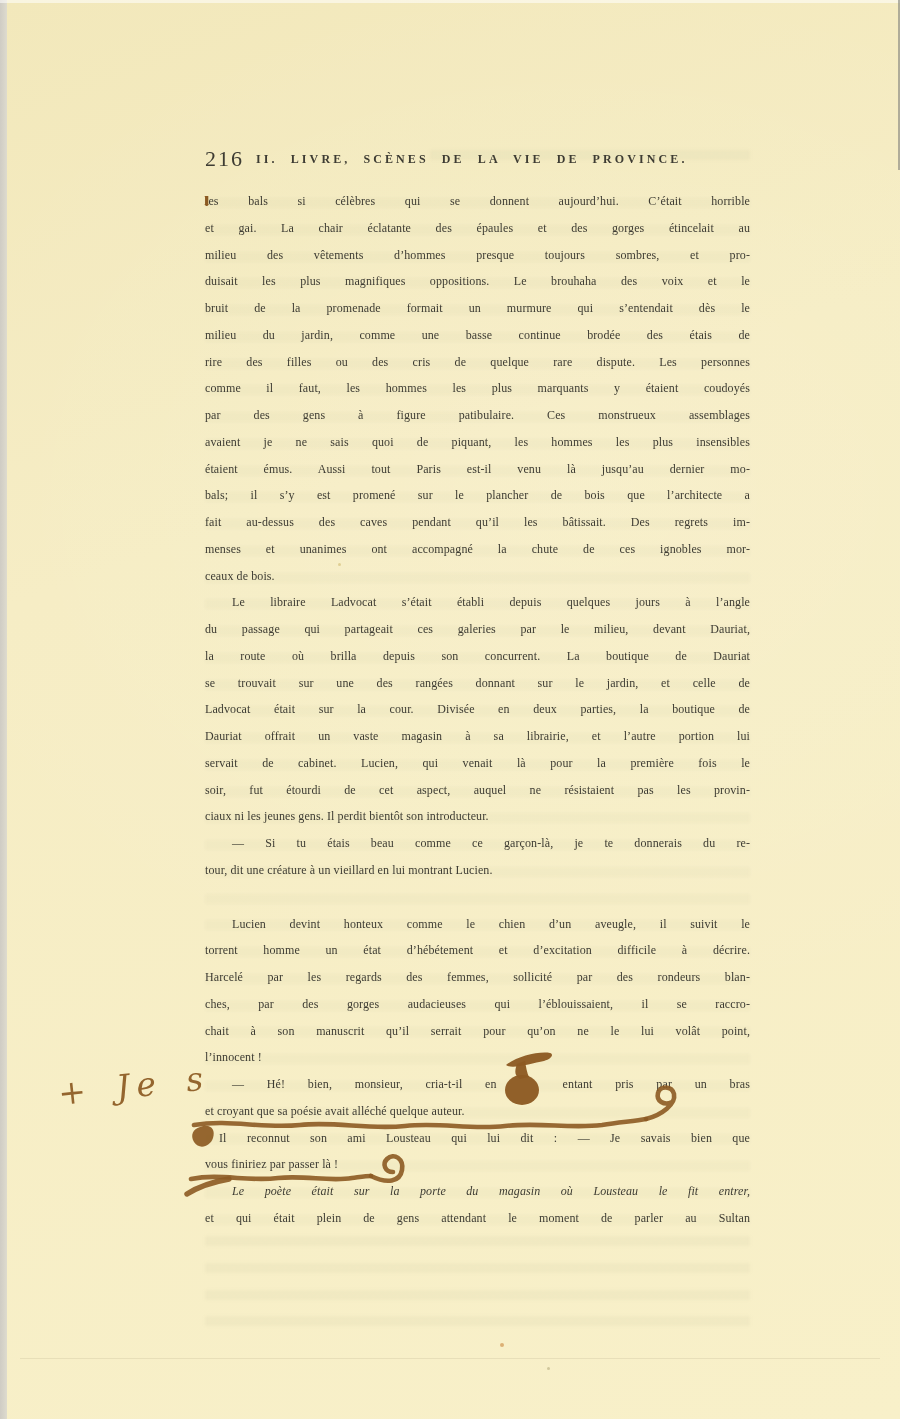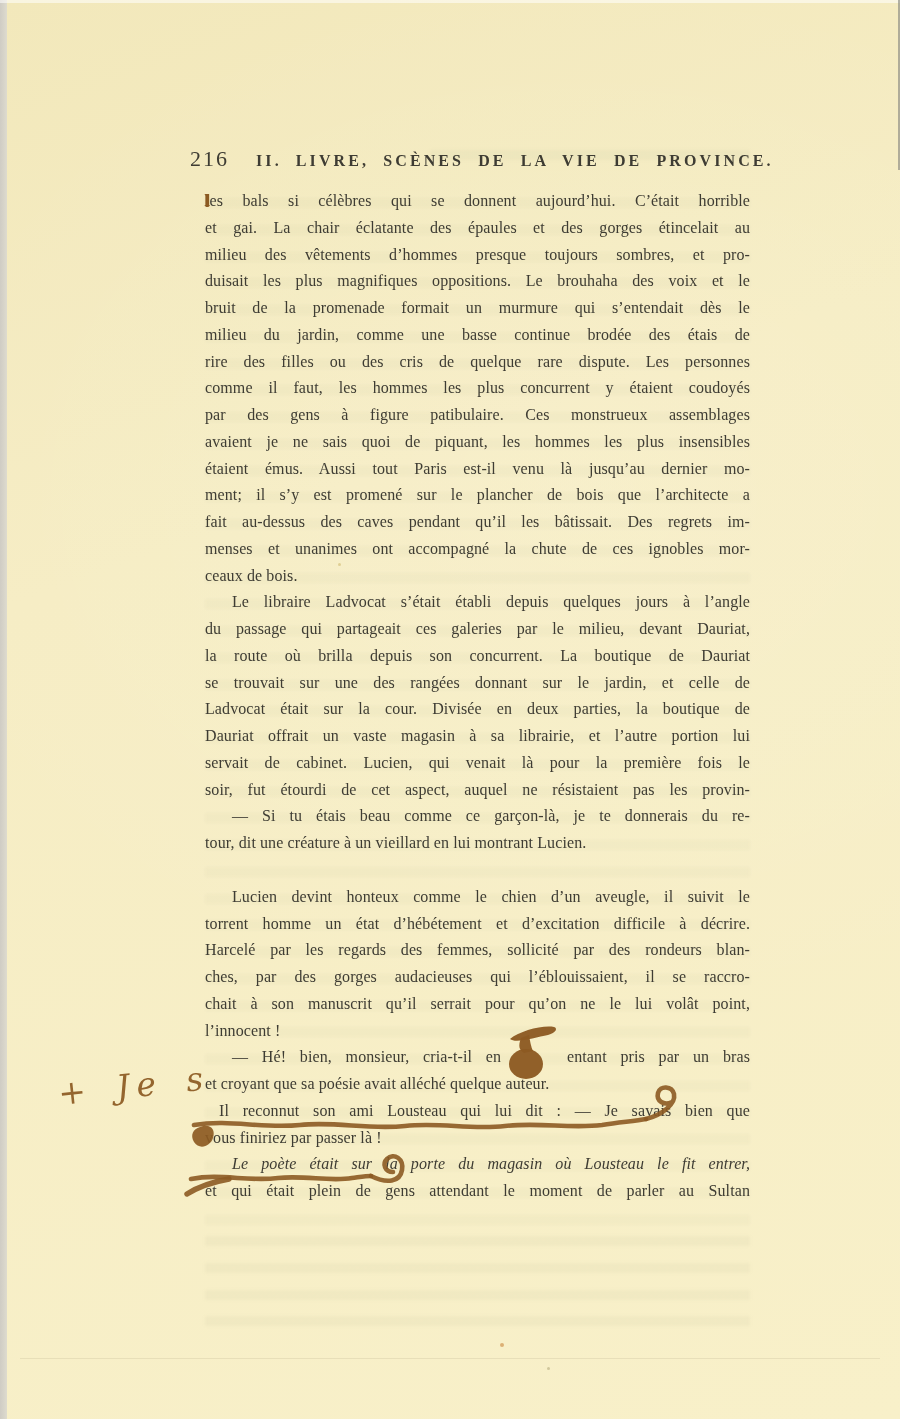--- a/index.html
+++ b/index.html
@@ -15,36 +15,36 @@
     color:var(--text,#3e3c33);
   }
   
   .edge-left{position:absolute;left:0;top:0;width:7px;height:100%;background:linear-gradient(90deg,#cfccc4,#dedbce);}
   .edge-top{position:absolute;left:0;top:0;width:100%;height:3px;background:rgba(255,255,255,0.55);}
   .edge-right{position:absolute;right:0;top:0;width:2px;height:170px;background:#8b8b83;opacity:.65;}
   .crease{position:absolute;left:20px;top:1358px;width:860px;height:1px;background:rgba(120,110,80,0.12);}
 
   
   .pagenum{
-    position:absolute;left:190px;top:146px;
+    position:absolute;left:205px;top:146px;
     font-size:22px;letter-spacing:2px;font-weight:400;
   }
   .runtitle{
     position:absolute;left:256px;top:152px;
-    font-size:16px;font-weight:700;
+    font-size:12px;font-weight:700;
     letter-spacing:3.1px;word-spacing:7px;
   }
 
   
   .text-block{
     position:absolute;left:205px;top:188px;width:545px;
   }
   .line{
     height:26.75px;line-height:26.75px;
-    font-size:16px;
+    font-size:12px;
     text-align:justify;text-align-last:justify;
     white-space:nowrap;
     letter-spacing:0.1px;
   }
   .line.endline{text-align-last:left;}
   .ink-letter{
     color:var(--ink,#8c5a22);
     font-weight:bold;
     text-shadow:0.8px 0 var(--ink,#8c5a22), -0.8px 0 var(--ink,#8c5a22), 0 0.6px var(--ink,#8c5a22);
   }
@@ -106,36 +106,37 @@
   <div class="runtitle">II. LIVRE, SCÈNES DE LA VIE DE PROVINCE.</div>
 
   <div class="text-block">
       <div class="line"><span class="ink-letter">l</span>es bals si célèbres qui se donnent aujourd’hui. C’était horrible</div>
       <div class="line">et gai. La chair éclatante des épaules et des gorges étincelait au</div>
       <div class="line">milieu des vêtements d’hommes presque toujours sombres, et pro-</div>
       <div class="line">duisait les plus magnifiques oppositions. Le brouhaha des voix et le</div>
       <div class="line">bruit de la promenade formait un murmure qui s’entendait dès le</div>
       <div class="line">milieu du jardin, comme une basse continue brodée des étais de</div>
       <div class="line">rire des filles ou des cris de quelque rare dispute. Les personnes</div>
-      <div class="line">comme il faut, les hommes les plus concurrent y étaient coudoyés</div>
+      <div class="line">comme il faut, les hommes les plus marquants y étaient coudoyés</div>
       <div class="line">par des gens à figure patibulaire. Ces monstrueux assemblages</div>
       <div class="line">avaient je ne sais quoi de piquant, les hommes les plus insensibles</div>
       <div class="line">étaient émus. Aussi tout Paris est-il venu là jusqu’au dernier mo-</div>
-      <div class="line">ment; il s’y est promené sur le plancher de bois que l’architecte a</div>
+      <div class="line">bals; il s’y est promené sur le plancher de bois que l’architecte a</div>
       <div class="line">fait au-dessus des caves pendant qu’il les bâtissait. Des regrets im-</div>
       <div class="line">menses et unanimes ont accompagné la chute de ces ignobles mor-</div>
       <div class="line endline">ceaux de bois.</div>
       <div class="line" style="text-indent: 27px;">Le libraire Ladvocat s’était établi depuis quelques jours à l’angle</div>
       <div class="line">du passage qui partageait ces galeries par le milieu, devant Dauriat,</div>
       <div class="line">la route où brilla depuis son concurrent. La boutique de Dauriat</div>
       <div class="line">se trouvait sur une des rangées donnant sur le jardin, et celle de</div>
       <div class="line">Ladvocat était sur la cour. Divisée en deux parties, la boutique de</div>
       <div class="line">Dauriat offrait un vaste magasin à sa librairie, et l’autre portion lui</div>
       <div class="line">servait de cabinet. Lucien, qui venait là pour la première fois le</div>
       <div class="line">soir, fut étourdi de cet aspect, auquel ne résistaient pas les provin-</div>
+      <div class="line endline">ciaux ni les jeunes gens. Il perdit bientôt son introducteur.</div>
       <div class="line" style="text-indent: 27px;">— Si tu étais beau comme ce garçon-là, je te donnerais du re-</div>
       <div class="line endline">tour, dit une créature à un vieillard en lui montrant Lucien.</div>
       <div class="line" style="text-indent: 27px; margin-top: 27px;">Lucien devint honteux comme le chien d’un aveugle, il suivit le</div>
       <div class="line">torrent homme un état d’hébétement et d’excitation difficile à décrire.</div>
       <div class="line">Harcelé par les regards des femmes, sollicité par des rondeurs blan-</div>
       <div class="line">ches, par des gorges audacieuses qui l’éblouissaient, il se raccro-</div>
       <div class="line">chait à son manuscrit qu’il serrait pour qu’on ne le lui volât point,</div>
       <div class="line endline">l’innocent !</div>
       <div class="line" style="text-indent: 27px;">— Hé! bien, monsieur, cria-t-il en<span class="ink-blot"><svg viewBox="0 0 56 62" width="56" height="62">
             <path d="M6,19 C16,11 38,5 50,7 C54,8 52,13 44,15 C32,17 12,24 6,19 Z"></path>

